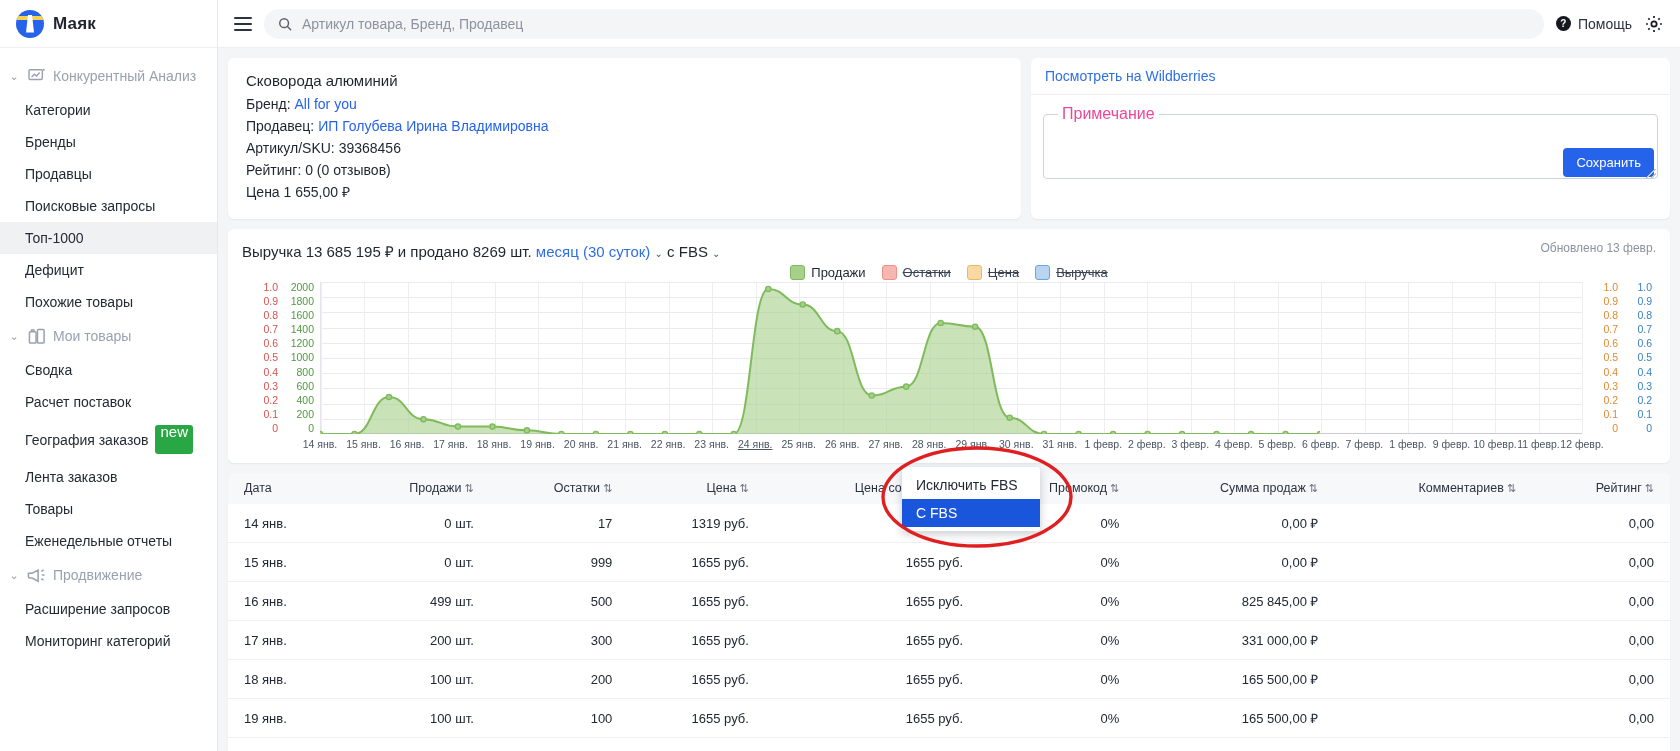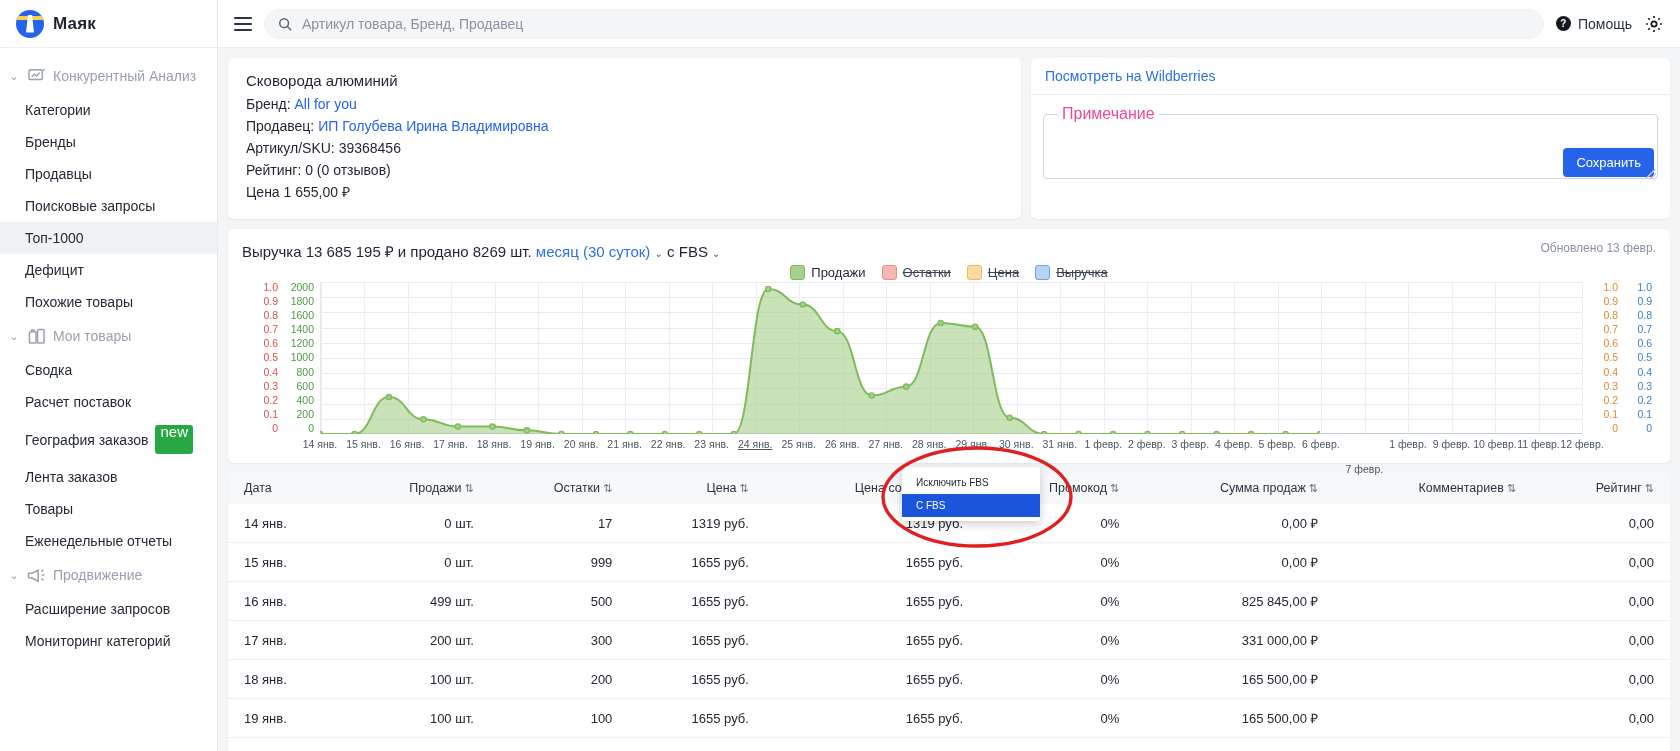--- a/index.html
+++ b/index.html
@@ -143,21 +143,21 @@
   .vline { position: absolute; top: 0; bottom: 0; border-left: 1px solid #eceef1; }
   .chartsvg { position: absolute; left: 78px; right: 74px; top: 0; height: 152px; }
   .xlabels { position: absolute; left: 78px; right: 74px; top: 156px; height: 16px; }
   .xlab { position: absolute; font-size: 10.5px; color: #4b5563; transform: translateX(-50%); white-space: nowrap; }
 
   
   .dropdown {
     position: absolute; left: 674px; top: 238px; width: 138px; z-index: 30;
     background: #fff; border-radius: 3px; box-shadow: 0 3px 10px rgba(16,24,40,.22); padding: 4px 0;
   }
-  .dd-item { padding: 6px 14px; font-size: 10px; cursor: pointer; }
+  .dd-item { padding: 6px 14px; font-size: 14px; cursor: pointer; }
   .dd-item.sel-item { background: #1a56db; color: #fff; }
   .ellipse { position: absolute; left: 651px; top: 216px; width: 196px; height: 104px; z-index: 31; pointer-events: none; }
 
   
   .card-table { margin-top: 10px; padding: 0 0 4px; overflow: hidden; }
   table { width: 100%; border-collapse: collapse; }
   thead th {
     background: #f7f8fa; font-size: 12.5px; font-weight: normal; color: #2b3240;
     padding: 8px 16px; text-align: right; vertical-align: bottom; line-height: 15px;
   }
@@ -495,21 +495,21 @@
               <div class="xlab" style="left: 48.2759%;">28 янв.</div>
               <div class="xlab" style="left: 51.7241%;">29 янв.</div>
               <div class="xlab" style="left: 55.1724%;">30 янв.</div>
               <div class="xlab" style="left: 58.6207%;">31 янв.</div>
               <div class="xlab" style="left: 62.069%;">1 февр.</div>
               <div class="xlab" style="left: 65.5172%;">2 февр.</div>
               <div class="xlab" style="left: 68.9655%;">3 февр.</div>
               <div class="xlab" style="left: 72.4138%;">4 февр.</div>
               <div class="xlab" style="left: 75.8621%;">5 февр.</div>
               <div class="xlab" style="left: 79.3103%;">6 февр.</div>
-              <div class="xlab" style="left: 82.7586%; margin-top: 25px;">7 февр.</div>
+              <div class="xlab" style="left: 82.7586%;">7 февр.</div>
               <div class="xlab" style="left: 86.2069%;">1 февр.</div>
               <div class="xlab" style="left: 89.6552%;">9 февр.</div>
               <div class="xlab" style="left: 93.1034%;">10 февр.</div>
               <div class="xlab" style="left: 96.5517%;">11 февр.</div>
               <div class="xlab" style="left: 100%;">12 февр.</div>
             </div>
         </div>
 
         <div class="dropdown" id="dropdown">
             <div class="dd-item">Исключить FBS</div>

